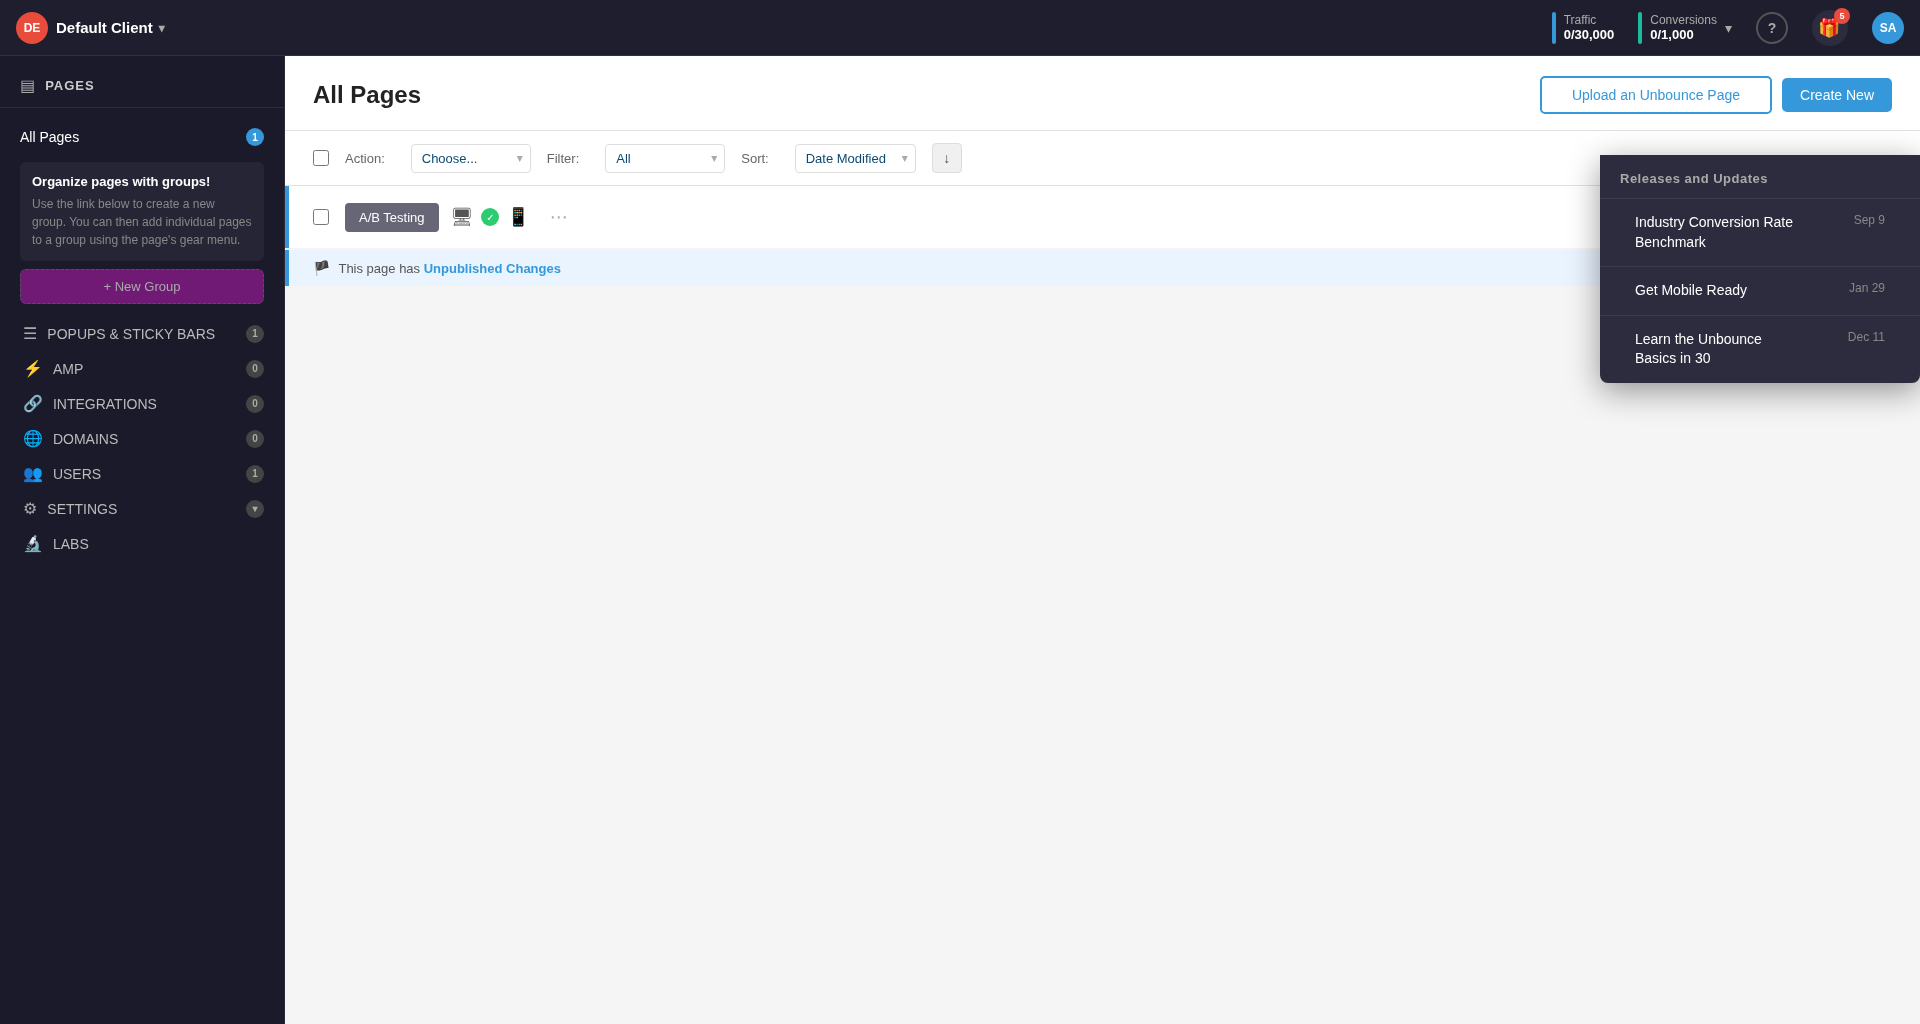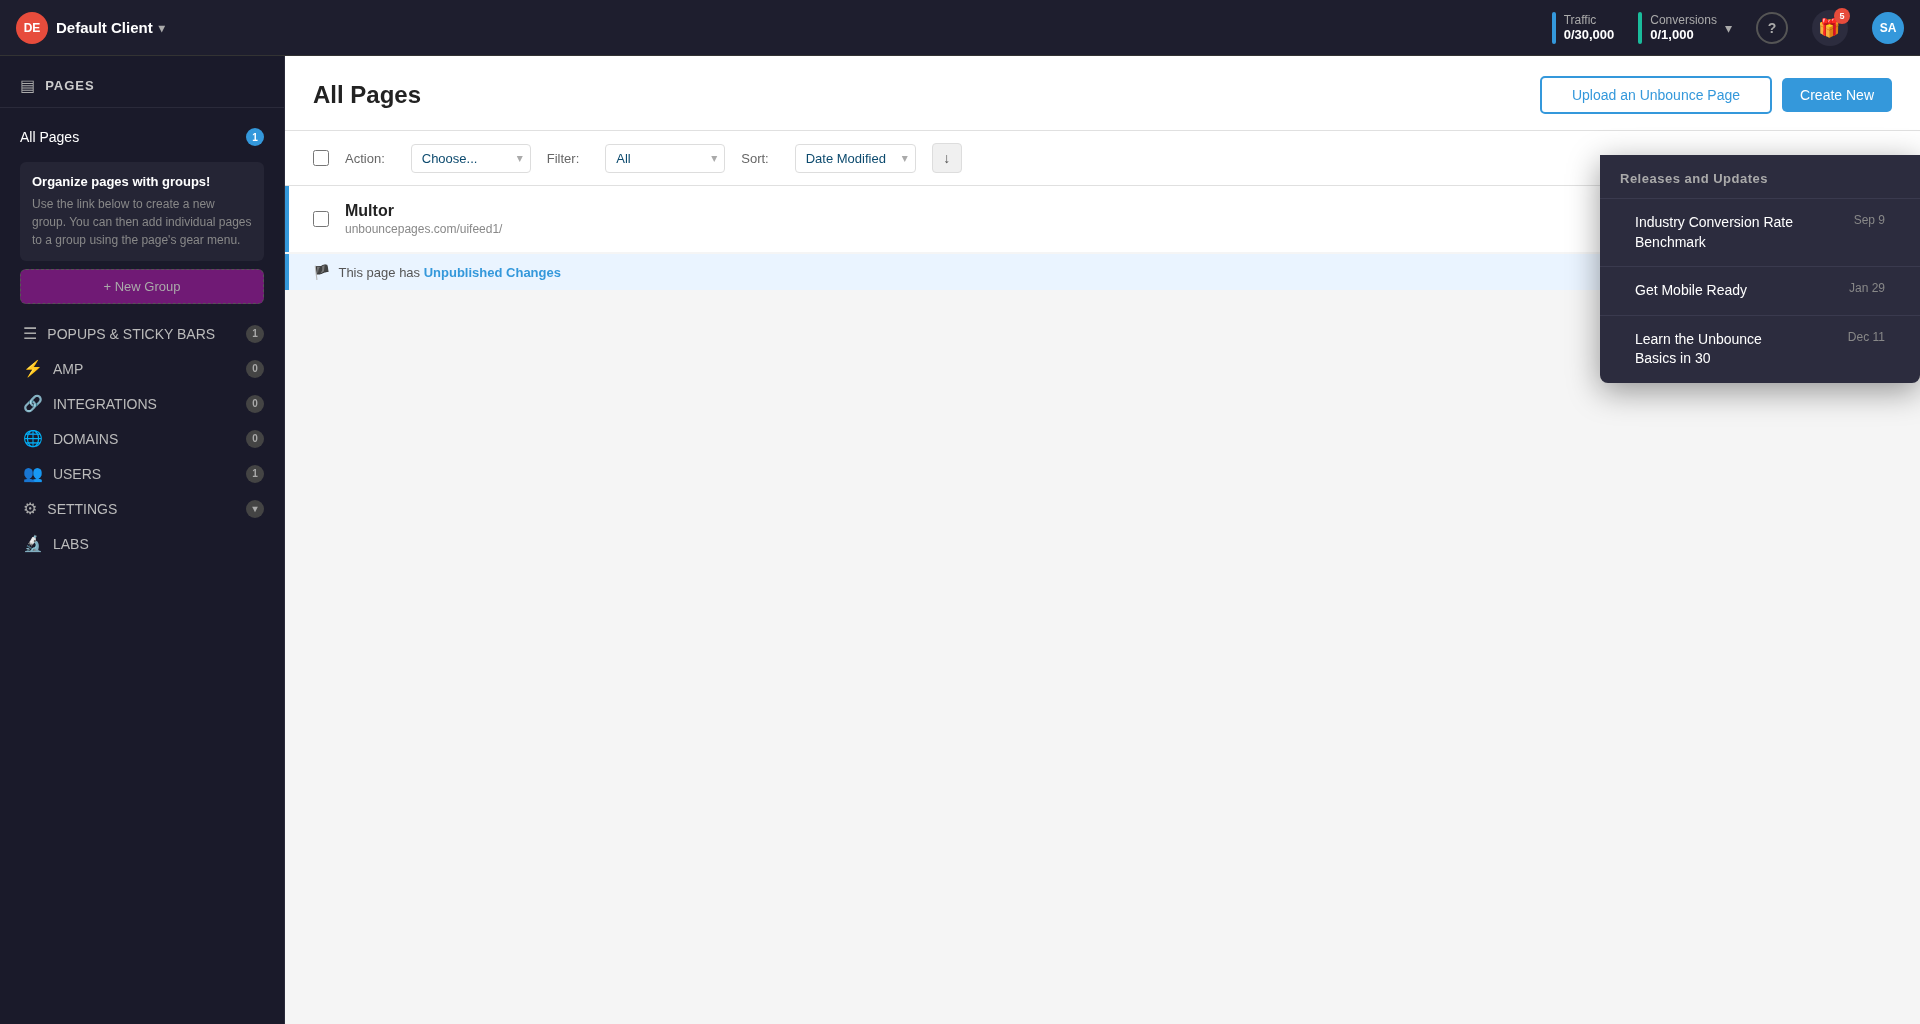--- a/index.html
+++ b/index.html
@@ -511,24 +511,20 @@
           </select>
         </div>
       </div>
       <div class="sort-desc-btn">↓</div>
     </div>
 
     <div class="page-list">
 
       <div class="page-row">
         <input type="checkbox" class="page-checkbox" style="">
-        <div class="page-info">
-          <div class="page-name">Multor</div>
-          <div class="page-url">unbouncepages.com/uifeed1/</div>
-        </div>
         <button class="ab-testing-btn">A/B Testing</button>
         <div class="page-icons">
           <span class="desktop-icon">🖥</span>
           <span class="published-dot">✓</span>
           <span class="mobile-icon">📱</span>
         </div>
         <span class="more-btn">⋯</span>
       </div>
 
       <div class="unpublished-banner">

